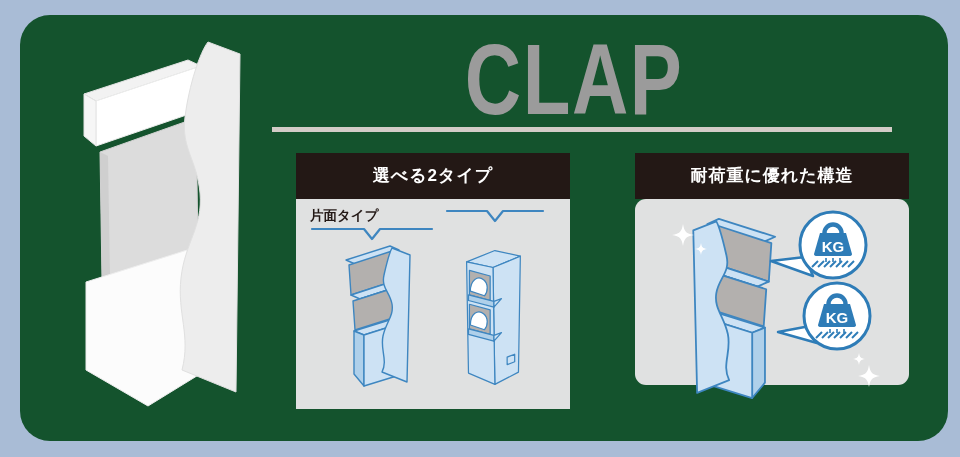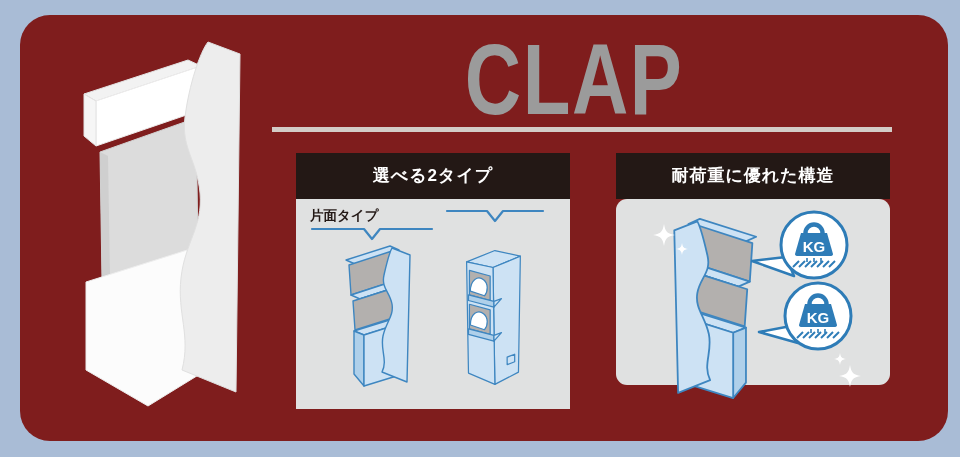--- a/index.html
+++ b/index.html
@@ -1,25 +1,25 @@
 <!DOCTYPE html>
 <html><head>
 <meta charset="utf-8">
 <style>
   html,body{margin:0;padding:0;}
   body{width:960px;height:457px;overflow:hidden;font-family:"Liberation Sans","DejaVu Sans",sans-serif;}
   .frame{position:absolute;left:0;top:0;width:960px;height:457px;background:#a9bcd6;}
-  .card{position:absolute;left:20px;top:15px;right:12px;bottom:16px;background:#7f1d1d;border-radius:30px;}
+  .card{position:absolute;left:20px;top:15px;right:12px;bottom:16px;background:#14532d;border-radius:30px;}
   .product{position:absolute;left:50px;top:25px;width:200px;height:380px;}
   .title-wrap{position:absolute;left:256px;top:18px;width:596px;height:92px;display:flex;align-items:center;justify-content:center;}
   .title-text{font-size:100px;font-weight:bold;color:#9b9b9b;letter-spacing:2px;transform:scaleX(0.78);white-space:nowrap;line-height:1;}
   .divider{position:absolute;left:252px;top:112px;width:620px;height:5px;background:#d3ccc7;}
   .panel{position:absolute;top:138px;width:274px;height:256px;}
   .panel.types{left:276px;}
-  .panel.load{left:596px;height:255px;}
+  .panel.load{left:615px;height:255px;}
   .panel-header{height:46px;line-height:46px;background:#231815;color:#ffffff;font-size:17px;font-weight:bold;text-align:center;letter-spacing:1px;}
   .panel-body{position:relative;background:#e0e1e1;height:210px;}
   .panel.load .panel-body{height:186px;border-radius:11px;}
   .figure{position:absolute;top:8px;}
   .fig-label{font-size:13.5px;font-weight:bold;color:#231815;text-align:left;white-space:nowrap;}
   .bracket{display:block;margin:2px auto 0;}
   .stand{position:absolute;}
   .load-art{position:absolute;left:0;top:0;}
 </style>
 </head>

